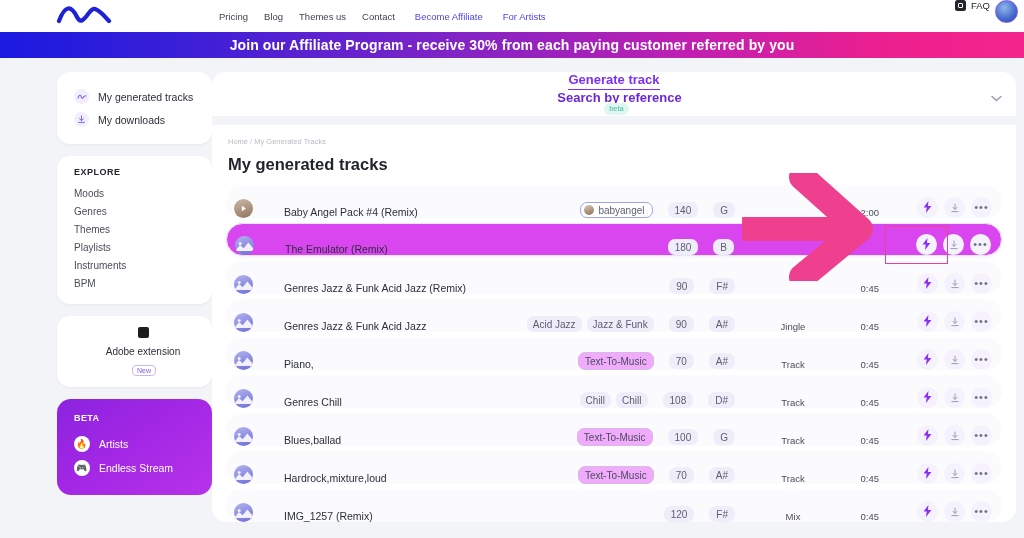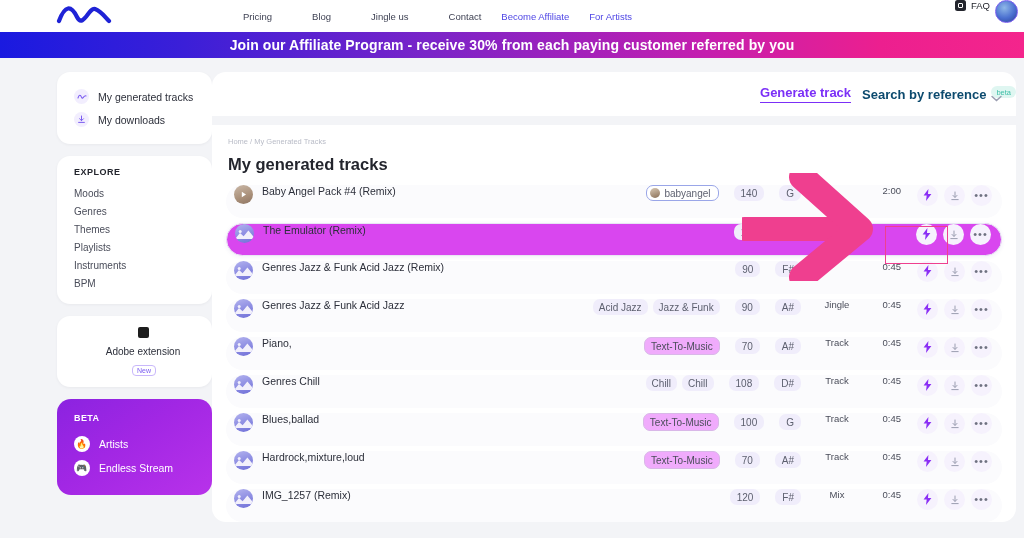--- a/index.html
+++ b/index.html
@@ -12,21 +12,21 @@
   .page { position: relative; width: 1024px; height: 538px; }
 
   
   .topnav {
     height: 32px; background: #ffffff;
     display: flex; align-items: center;
     position: relative;
   }
   .logo { margin-left: 56px; width: 56px; height: 22px; display: flex; align-items: center; }
   .nav-links { display: flex; align-items: center; gap: 16px; margin-left: 107px; }
-  .nav-link { font-size: 9.5px; color: #3f4254; white-space: nowrap; cursor: pointer; margin-left: 24px; }
+  .nav-link { font-size: 9.5px; color: #3f4254; white-space: nowrap; cursor: pointer; }
   .nav-link.accent { color: #4f46e5; margin-left: 4px; }
   .nav-right { position: absolute; right: 6px; top: 0; height: 32px; display: flex; align-items: flex-start; gap: 5px; }
   .faq-icon {
     width: 11px; height: 11px; border-radius: 2.5px; background: #23252d;
     display: flex; align-items: center; justify-content: center;
   }
   .faq-icon span { display:block; width:5px; height:5px; border:1.2px solid #fff; border-radius:1px; }
   .faq-label { font-size: 9.5px; color: #23252d; }
   .avatar-top {
     width: 23px; height: 23px; border-radius: 50%;
@@ -77,43 +77,44 @@
   .beta-ic {
     width: 16px; height: 16px; border-radius: 50%; background: #fff;
     display: flex; align-items: center; justify-content: center; font-size: 9px;
   }
   .beta-label { font-size: 10.5px; color: #fff; }
 
   
   .main { flex: 1; padding-right: 8px; }
   .tabbar {
     background: #fff; border-radius: 14px 14px 0 0; height: 44px;
-    display: flex; align-items: center; justify-content: flex-end; position: relative;
+    display: flex; align-items: center; justify-content: center; position: relative; flex-direction: column;
   }
   .tab { font-size: 13px; font-weight: bold; cursor: pointer; }
   .tab-active { color: #7b2ff7; border-bottom: 1.5px solid #7b2ff7; padding-bottom: 2px; }
-  .tab-inactive { color: #0c4a6e; margin-left: 11px; }
+  .tab-inactive { color: #6d28d9; margin-left: 11px; }
   .beta-pill {
     font-size: 7.5px; color: #3fbfa8; background: #dff6f1;
     border-radius: 7px; padding: 1.5px 5px; margin-left: 5px; font-weight: normal;
     position: relative; top: -2px;
   }
   .chev { position: absolute; right: 14px; top: 16px; color: #8b8e9c; }
   .tab-divider { height: 9px; background: #f3f4f7; }
 
   .content { background: #fff; border-radius: 0 0 14px 14px; padding: 12px 14px 0 14px; min-height: 390px; }
   .breadcrumb { font-size: 7.5px; color: #b9bcc7; padding-left: 2px; }
   .page-title { font-size: 16.5px; font-weight: bold; color: #23252d; margin: 9px 0 11px 2px; }
 
   
   .rows { display: flex; flex-direction: column; gap: 5px; }
   .row {
-    display: flex; align-items: flex-start; height: 33px;
+    display: flex; align-items: flex-end; height: 33px;
     background: #fbfbfd; border-radius: 17px; padding: 0 10px 0 8px;
     cursor: pointer;
+    gap: 22px;
   }
   .row.selected { background: #d946ef; border: 1px solid #e8e6f4; box-shadow: 0 1px 4px rgba(60,40,140,.07); }
   .row-av {
     width: 19px; height: 19px; border-radius: 50%; flex: 0 0 auto;
     display: flex; align-items: center; justify-content: center;
     background: linear-gradient(160deg,#b4b4ef 0%, #8f8fe3 50%, #6f6fd8 100%);
     overflow: hidden;
   }
   .row-av.tan { background: linear-gradient(160deg,#cbb9a8 0%, #a98f79 60%, #8e7563 100%); }
   .row-title { font-size: 10.5px; color: #2c2f3a; margin-left: 9px; white-space: nowrap; }
@@ -149,21 +150,21 @@
 
   <div class="topnav">
     <div class="logo">
       <svg width="56" height="20" viewBox="0 0 56 20">
         <path d="M3 15 C9 -1, 15 -1, 21 11 C27 23, 33 1, 39 3 C45 5, 49 11, 53 15" fill="none" stroke="#1f23d6" stroke-width="4.2" stroke-linecap="round"></path>
       </svg>
     </div>
     <div class="nav-links">
       <span class="nav-link">Pricing</span>
       <span class="nav-link">Blog</span>
-      <span class="nav-link">Jingle us</span>
+      <span class="nav-link">Themes us</span>
       <span class="nav-link">Contact</span>
       <span class="nav-link accent">Become Affiliate</span>
       <span class="nav-link accent">For Artists</span>
     </div>
     <div class="nav-right">
       <span class="faq-icon">
           <span></span>
         </span>
       <span class="faq-label">FAQ</span>
       <span class="avatar-top"></span>

